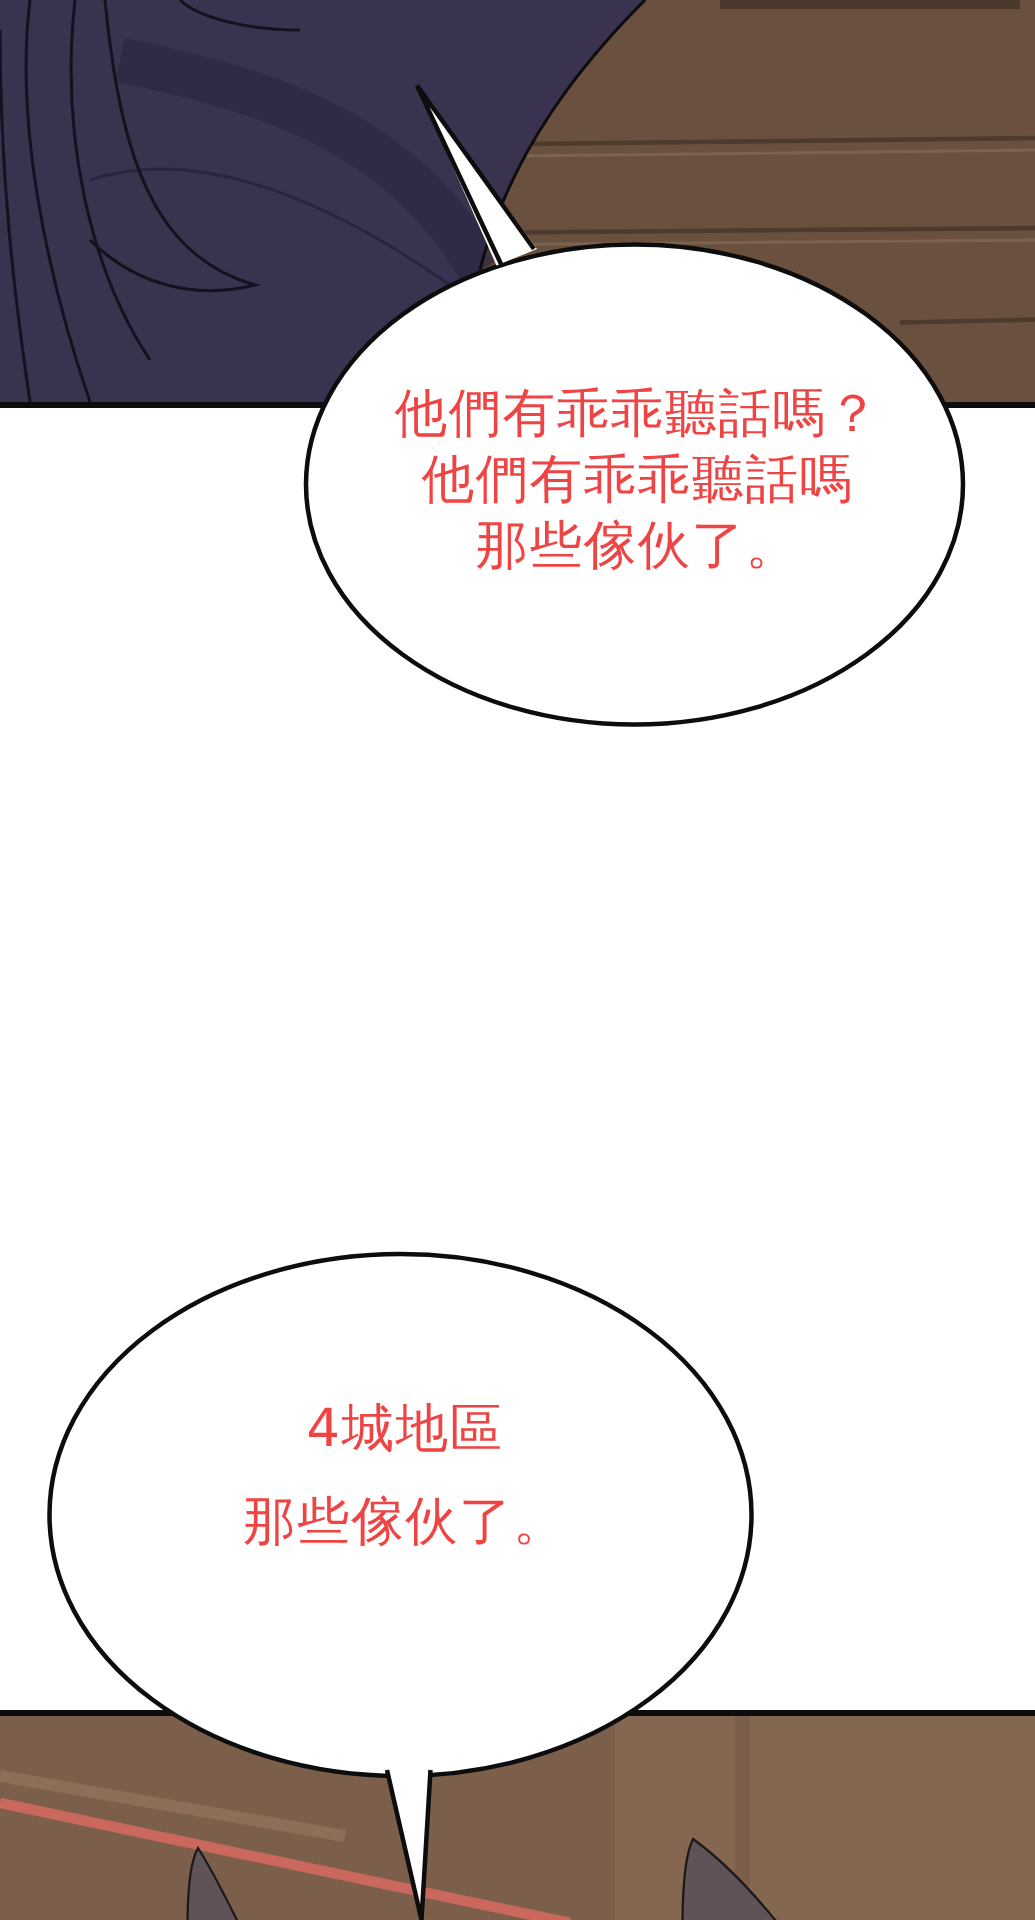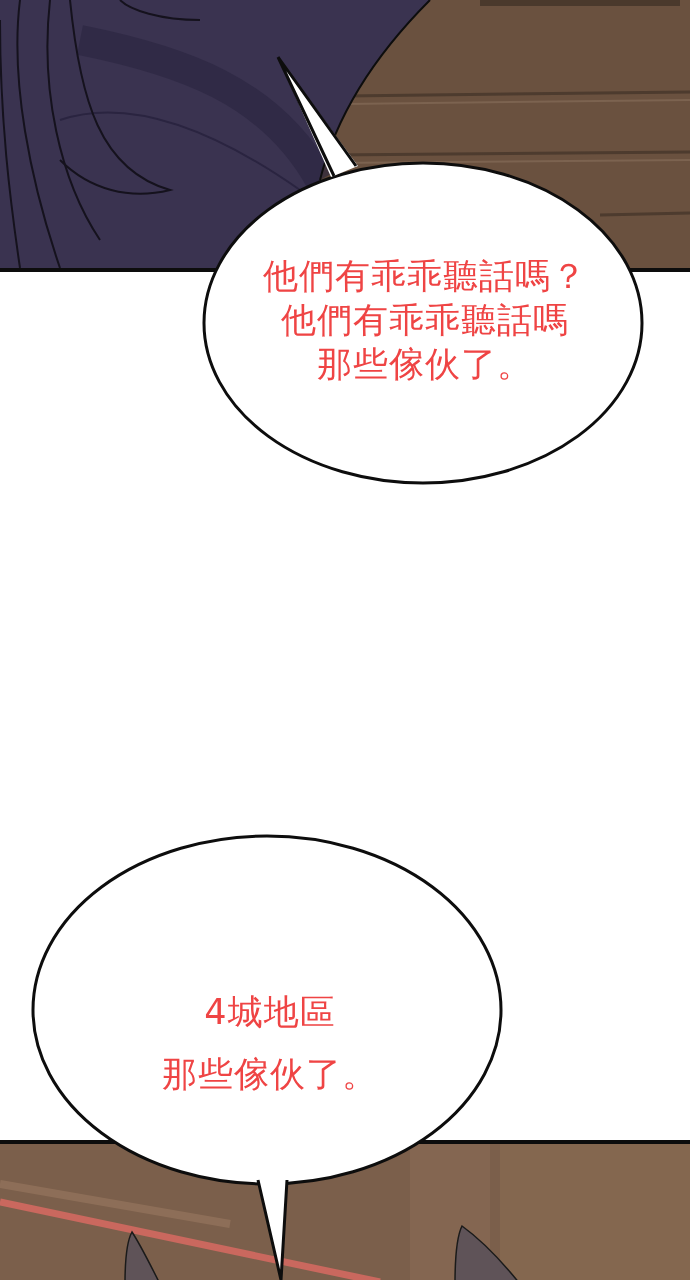--- a/index.html
+++ b/index.html
@@ -70,16 +70,16 @@
     <path d="M258 1180 L281 1280 L287 1180" fill="none" stroke="#0d0d0d" stroke-width="3"></path>
   </g>
 </svg>
 
 <div class="bubble-text" style="left: 225px; top: 254px; width: 400px;">
   <div>他們有乖乖聽話嗎？</div>
   <div>他們有乖乖聽話嗎</div>
   <div>那些傢伙了。</div>
 </div>
 
-<div class="bubble-text" style="left: 60px; top: 981px; width: 420px; line-height: 62px;">
+<div class="bubble-text" style="left: 60px; top: 922px; width: 420px; line-height: 62px;">
   <div>4城地區</div>
   <div>那些傢伙了。</div>
 </div>
 
 </body></html>

